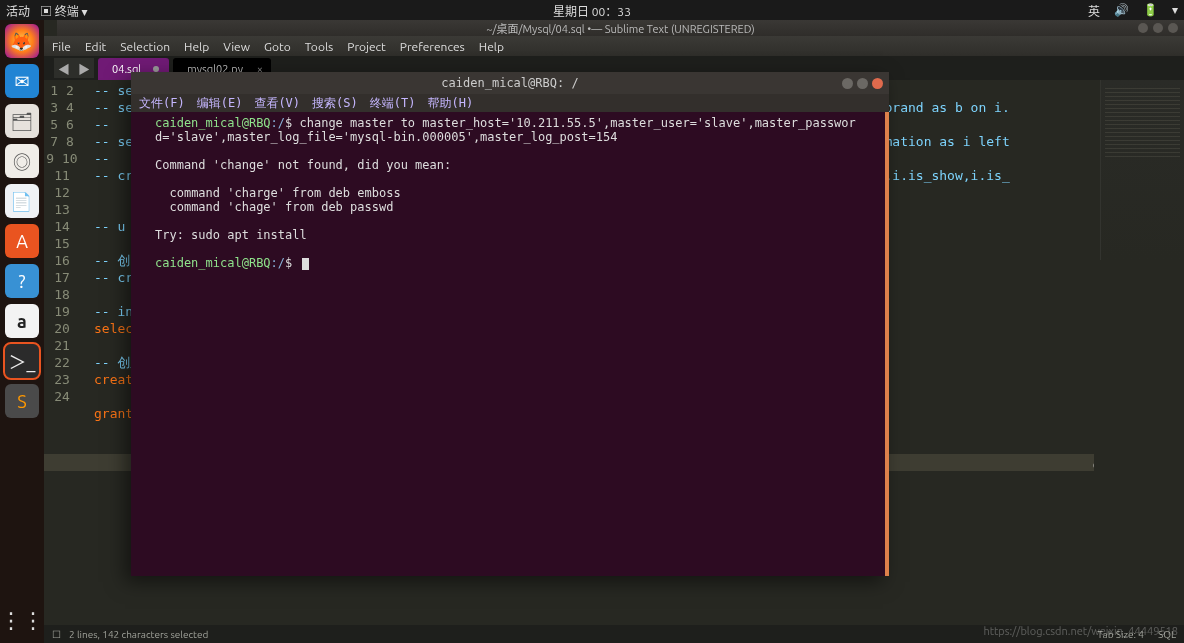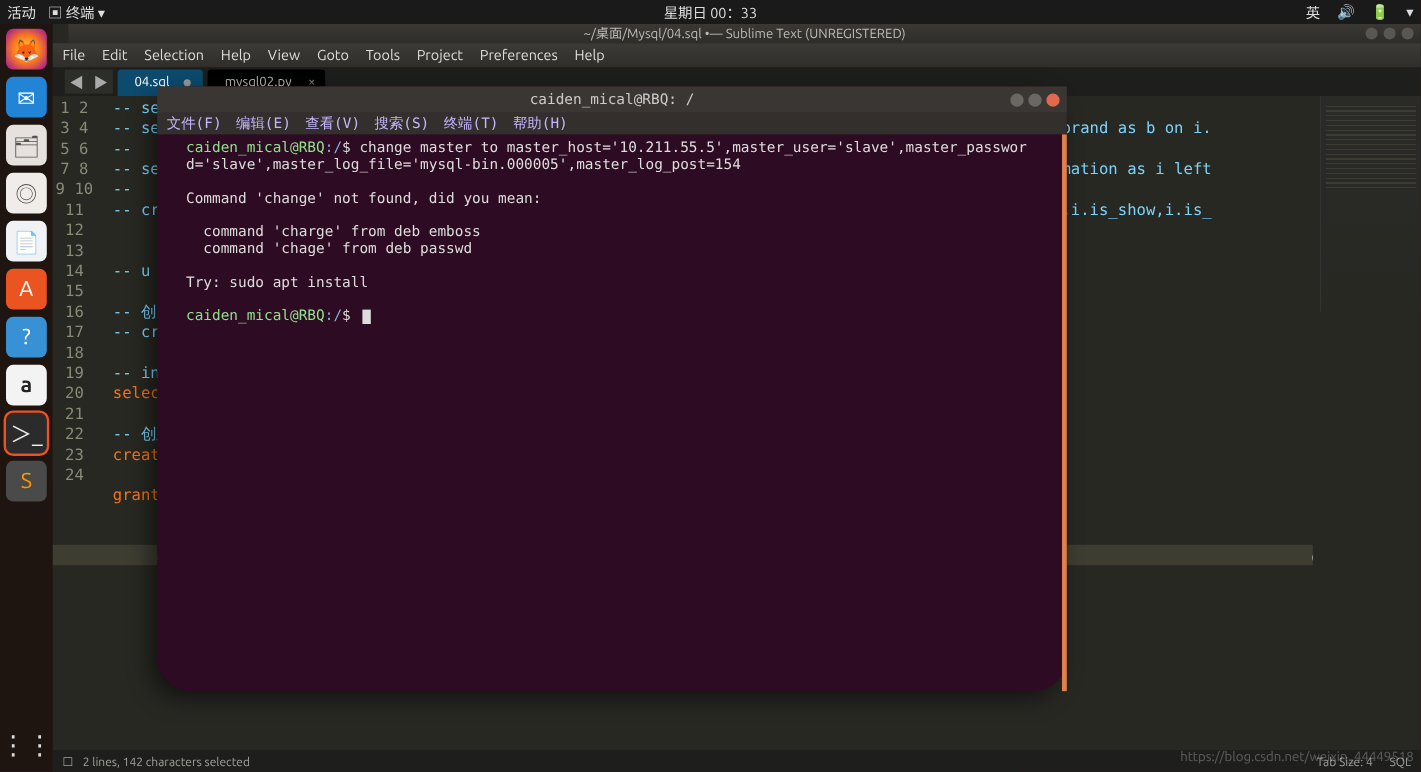--- a/index.html
+++ b/index.html
@@ -51,21 +51,21 @@
 .menubar { height:20px; display:flex; gap:14px; padding:0 8px;
   align-items:center; font-size:12px; color:#ddd;
   background:linear-gradient(#3b3a36,#2f2e2a);}
 .tabbar { height:24px; background:#1e1f1c; display:flex; align-items:flex-end; padding-left:10px;}
 .tab-arrow { width:20px; height:20px; background:#2d2e2a; color:#aaa;
   display:flex;align-items:center;justify-content:center; margin-bottom:2px;}
 .tab { height:22px; padding:0 28px 0 14px; margin-left:4px;
   background:#000000; color:#bbb; font-size:11px;
   display:flex; align-items:center; position:relative;
   border-top-left-radius:3px; border-top-right-radius:3px;}
-.tab.active { background:#0c4a6e; color:#fff;}
+.tab.active { background:#701a75; color:#fff;}
 .tab .dot { position:absolute; right:10px; width:6px;height:6px;border-radius:50%;background:#999;}
 .tab .x { position:absolute; right:8px; color:#888;}
 .editor { position:absolute; left:0; right:0; top:60px; bottom:20px;
   font-family: "DejaVu Sans Mono","Consolas",monospace; font-size:13px;}
 .gutter { position:absolute; left:0; top:0; width:44px; background:#272822;
   color:#878b77; text-align:center; padding:2px 8px 0 0; line-height:17px;}
 .code { position:absolute; left:44px; right:90px; top:0; padding:2px 6px 0 6px;
   line-height:17px; white-space:pre; overflow:hidden;}
 .minimap { position:absolute; right:0; top:0; width:84px; height:180px;
   background: linear-gradient(#2a2b27,#272822);
@@ -77,21 +77,20 @@
 .c-comment{color:#7dd3fc;} .c-kw{color:#f97316;} .c-kw2{color:#f9a8d4;margin-left:36px;}
 .statusbar { position:absolute; left:0; right:0; bottom:0; height:18px;
   background:#1e1f1c; display:flex; align-items:center;
   font-size:10px; color:#a0a29a; padding:0 8px; gap:8px;}
 .statusbar .right{margin-left:auto; display:flex; gap:14px;text-align:right;}
 .terminal {
   position:absolute; left:131px; top:72px; width:758px; height:504px;
   background:#2d0b22; color:#ddd;
   font-family:"DejaVu Sans Mono",monospace; font-size:12px;
   box-shadow: -6px 6px 18px rgba(0,0,0,.5);
-  border-radius: 28px;
 }
 .terminal-title { height:22px; background:#3a3633;
   display:flex; align-items:center; justify-content:center;
   font-size:12px; color:#ccc; position:relative;}
 .terminal-title .wbr { position:absolute; right:6px; display:flex; gap:4px;}
 .terminal-title .wb{width:11px;height:11px;border-radius:50%;}
 .wb.min{background:#6b6864;} .wb.max{background:#6b6864;} .wb.cls{background:#e06a4d;}
 .terminal-menu { height:18px; display:flex; gap:12px; padding:0 8px;
   align-items:center; font-size:12px; color:#c4b5fd; background:#332f2c;}
 .terminal-body { position:absolute; top:40px; left:0; right:4px; bottom:0;

